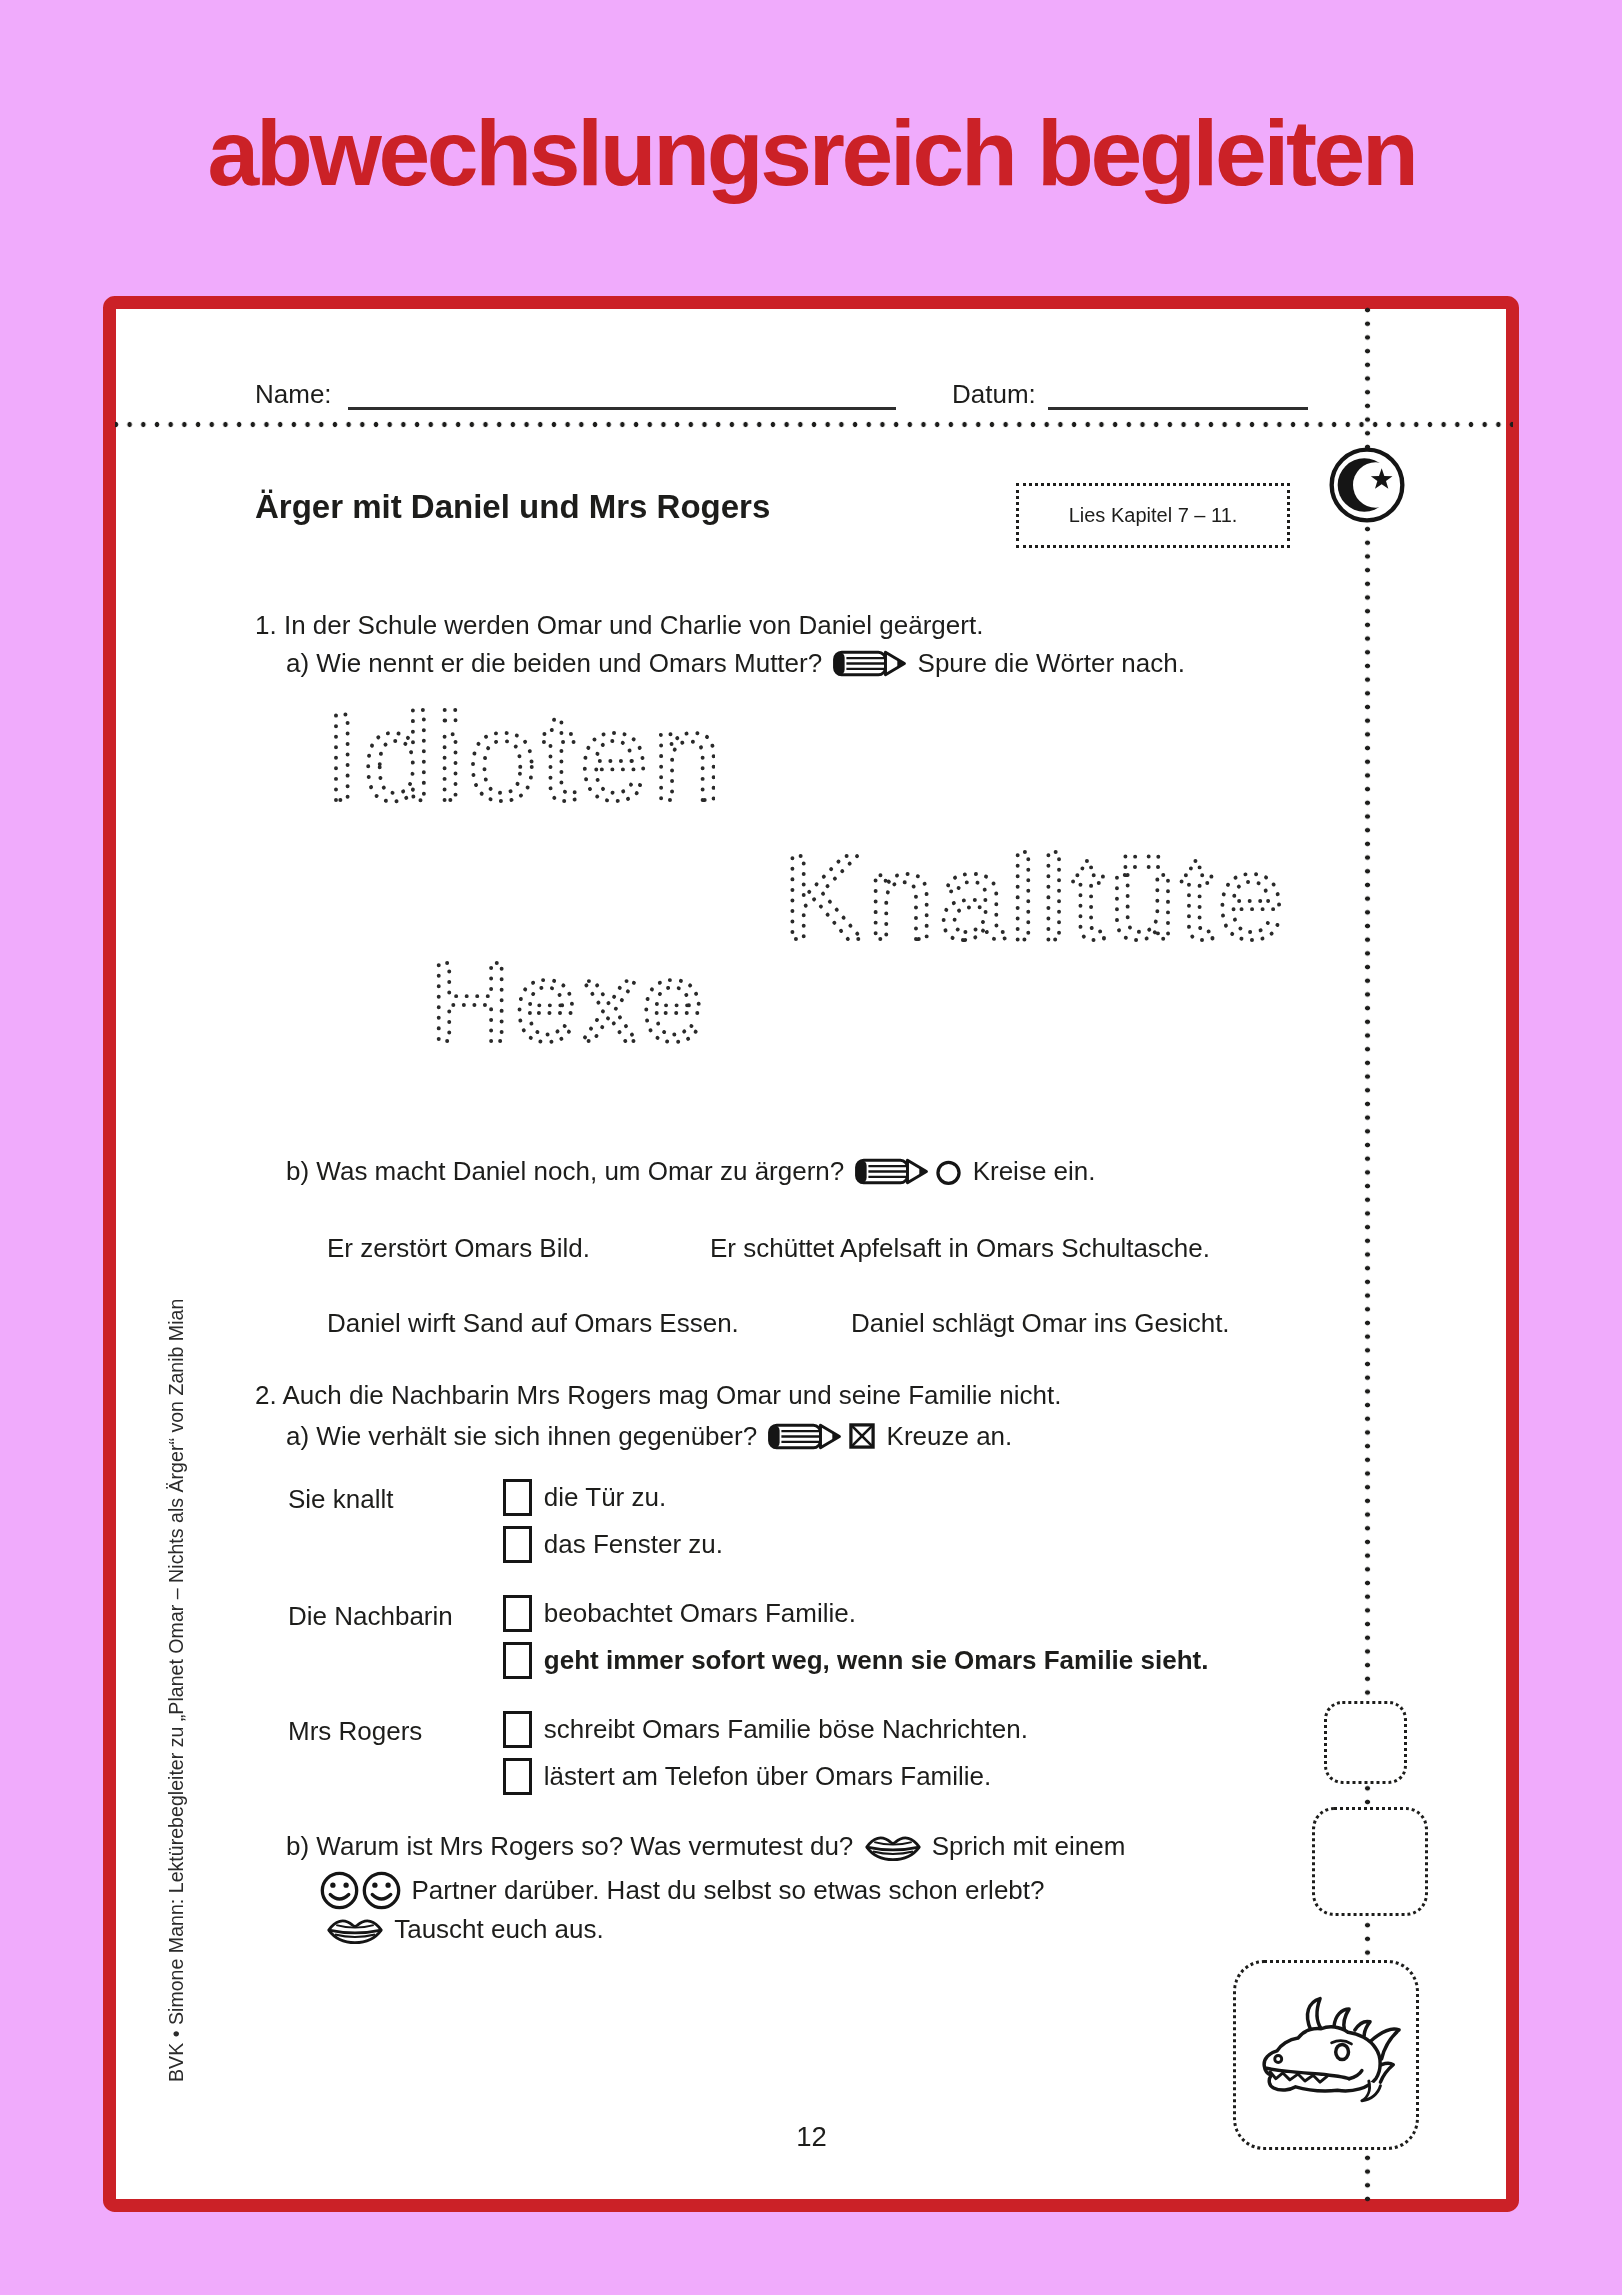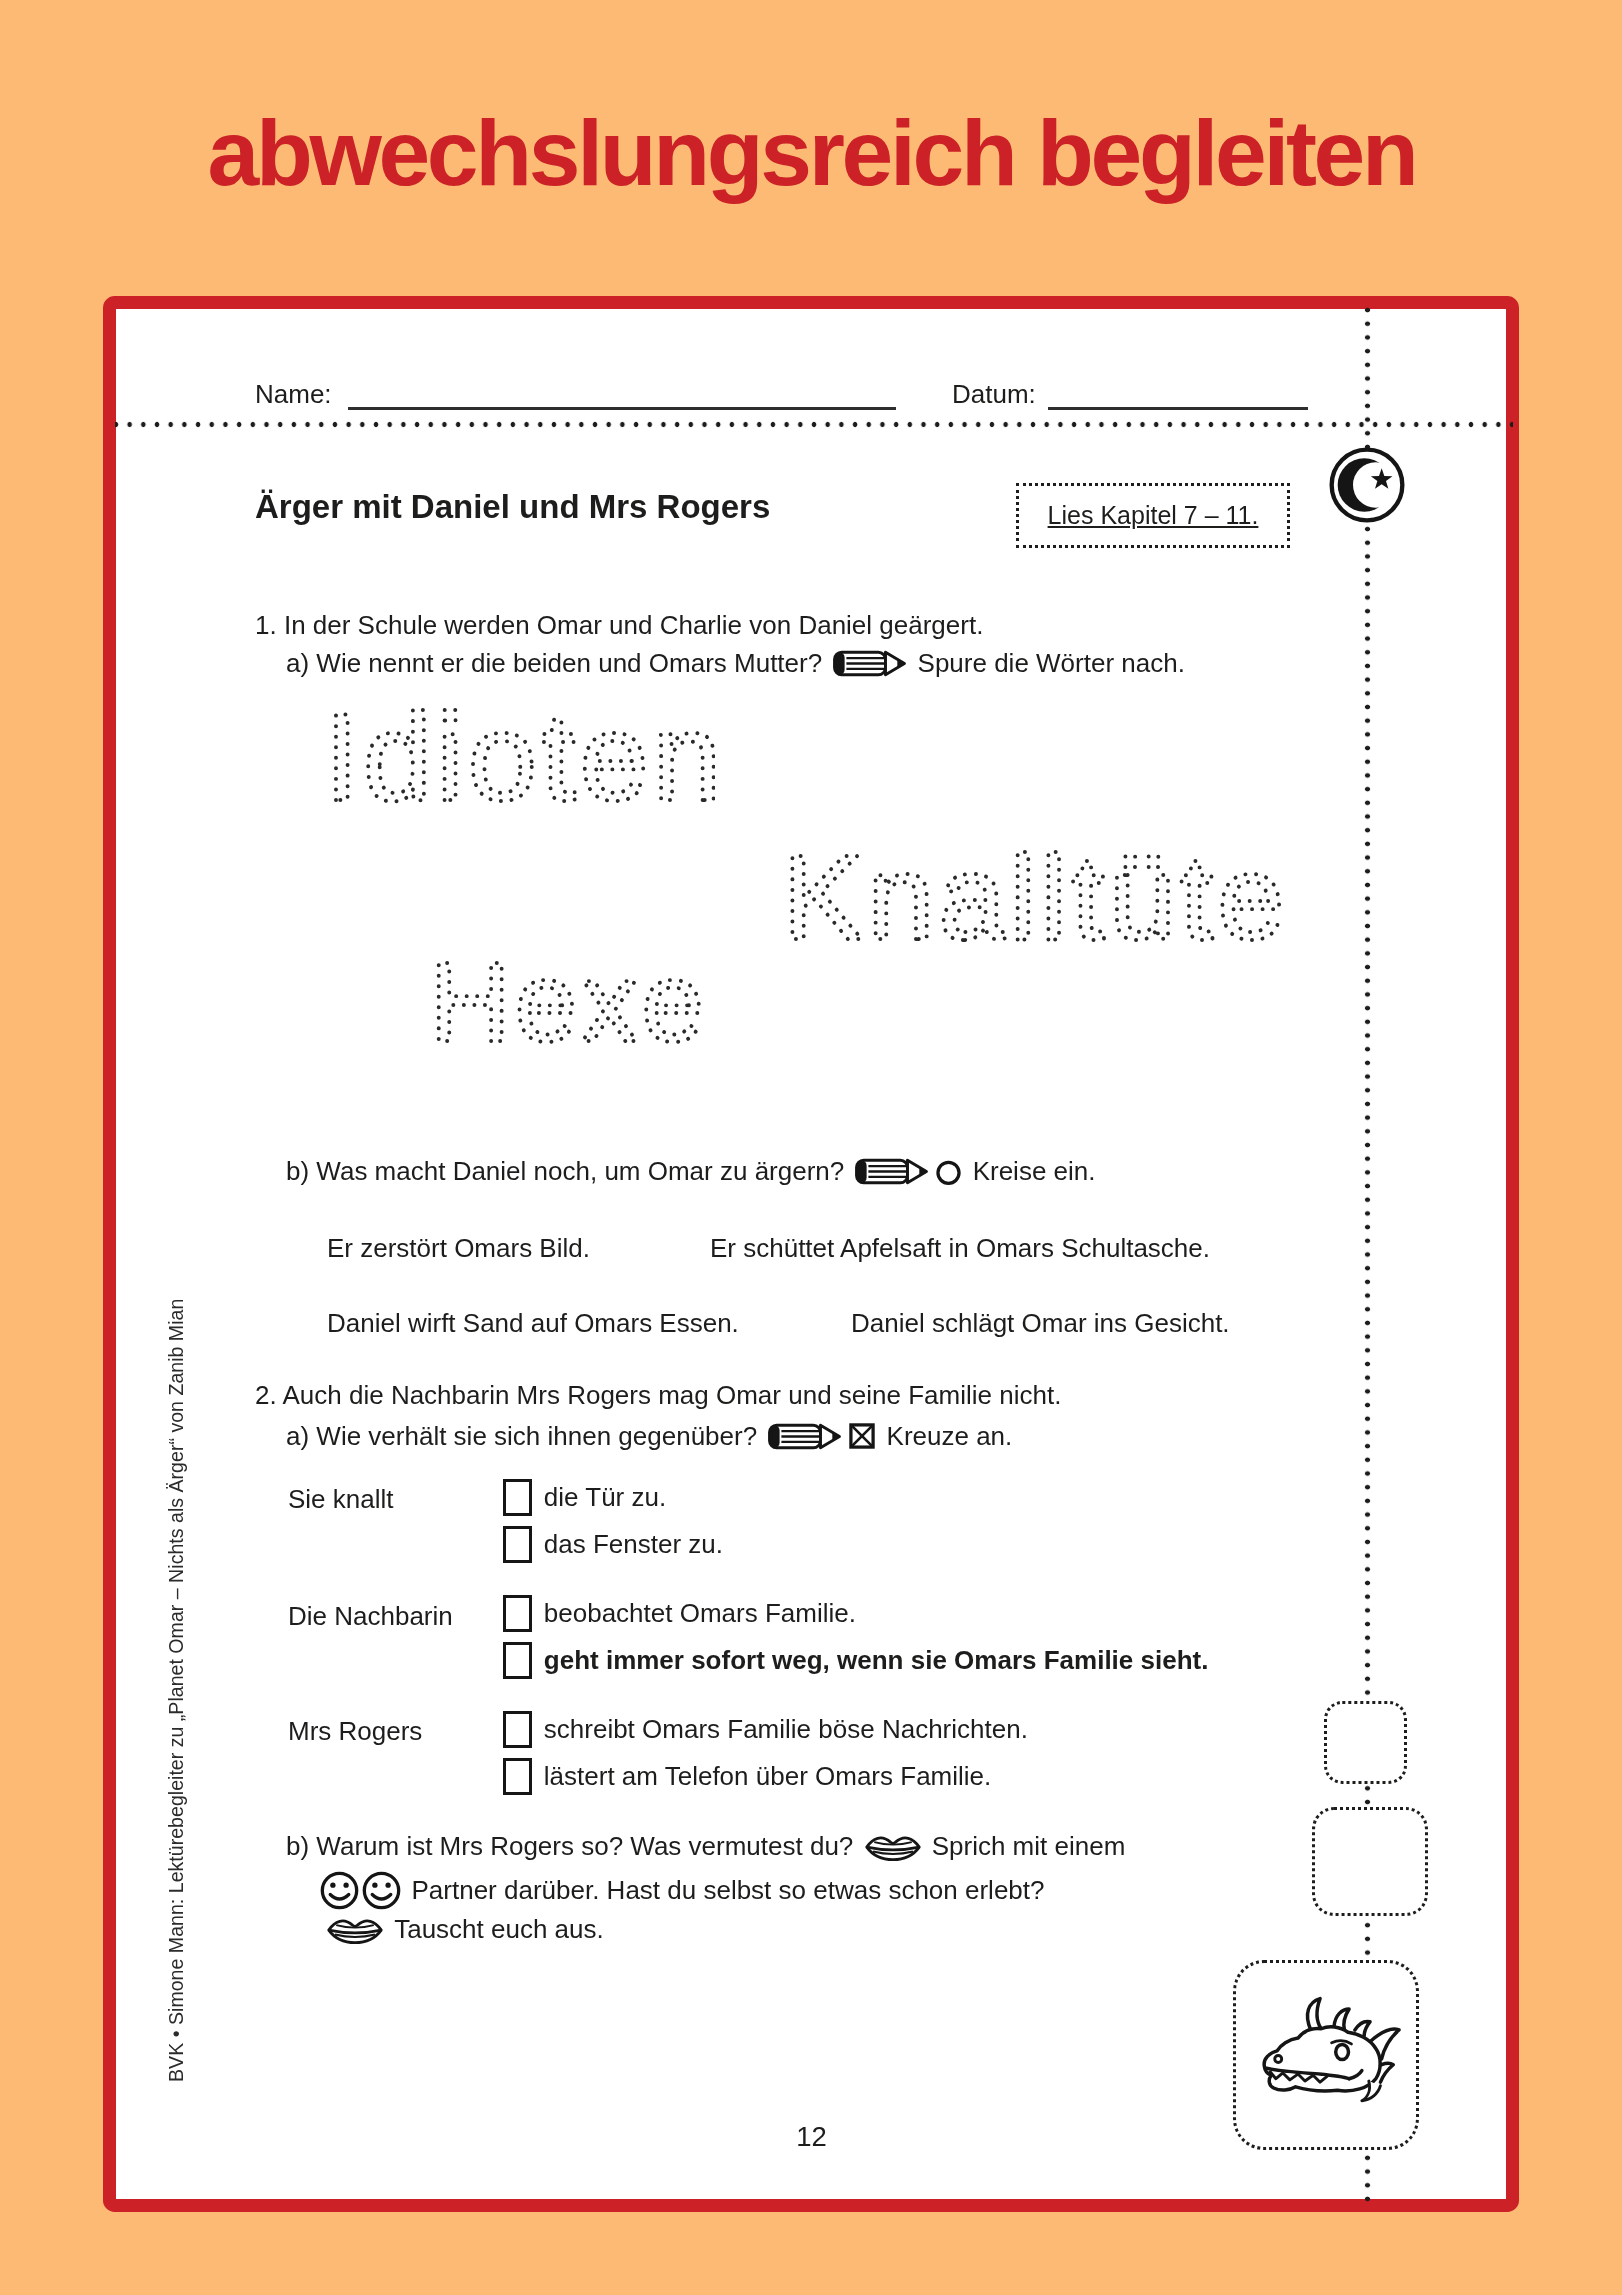--- a/index.html
+++ b/index.html
@@ -1,17 +1,17 @@
 <!DOCTYPE html>
 <html style="font-size:10.5px"><head>
 <meta charset="utf-8">
 <style>
   html,body{margin:0;padding:0;background:#fff;}
   .canvas{
-    position:relative;width:1623px;height:2295px;background:#fdba74;overflow:hidden;
+    position:relative;width:1623px;height:2295px;background:#f0abfc;overflow:hidden;
     font-family:"Liberation Sans",sans-serif;color:#1d1d1b;
   }
   .abs{position:absolute;}
   
   .main-title{
     left:0;right:0;top:98px;text-align:center;
     font-size:93px;font-weight:700;letter-spacing:-3.3px;color:#cb2127;line-height:1.2;
   }
   
   .sheet{
@@ -32,21 +32,21 @@
   
   .name-label{left:255px;top:378px;font-size:27.5px;}
   .name-line{left:348px;top:407px;width:548px;border-top:3.3px solid #2e2e2e;}
   .date-label{left:952px;top:378px;font-size:27.5px;}
   .date-line{left:1048px;top:407px;width:260px;border-top:3.3px solid #2e2e2e;}
   
   .ws-title{left:255px;top:488px;font-size:33px;font-weight:700;}
   .chapter-box{
     left:1016px;top:483px;width:274px;height:65px;z-index:2;background:#fff;
     border:3.3px dotted #1d1d1b;box-sizing:border-box;
-    display:flex;align-items:center;justify-content:center;font-size:25px;text-decoration:underline;
+    display:flex;align-items:center;justify-content:center;font-size:20px;
   }
   .moon{left:1327px;top:445px;z-index:2;}
   
   .body-line{font-size:26px;line-height:1.25;white-space:nowrap;}
   .q1-stem{left:255px;top:609px;}
   .iconrow{display:flex;align-items:center;gap:9.2px;white-space:nowrap;}
   .q1a{left:286px;top:647px;}
   .q1b{left:286px;top:1155px;}
   .q2-stem{left:255px;top:1379px;}
   .q2a{left:286px;top:1420px;}

